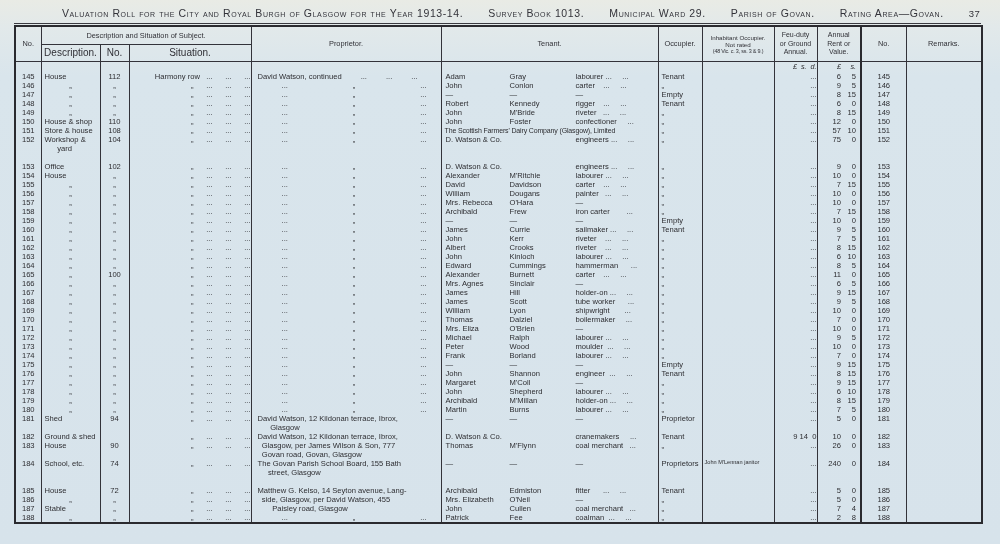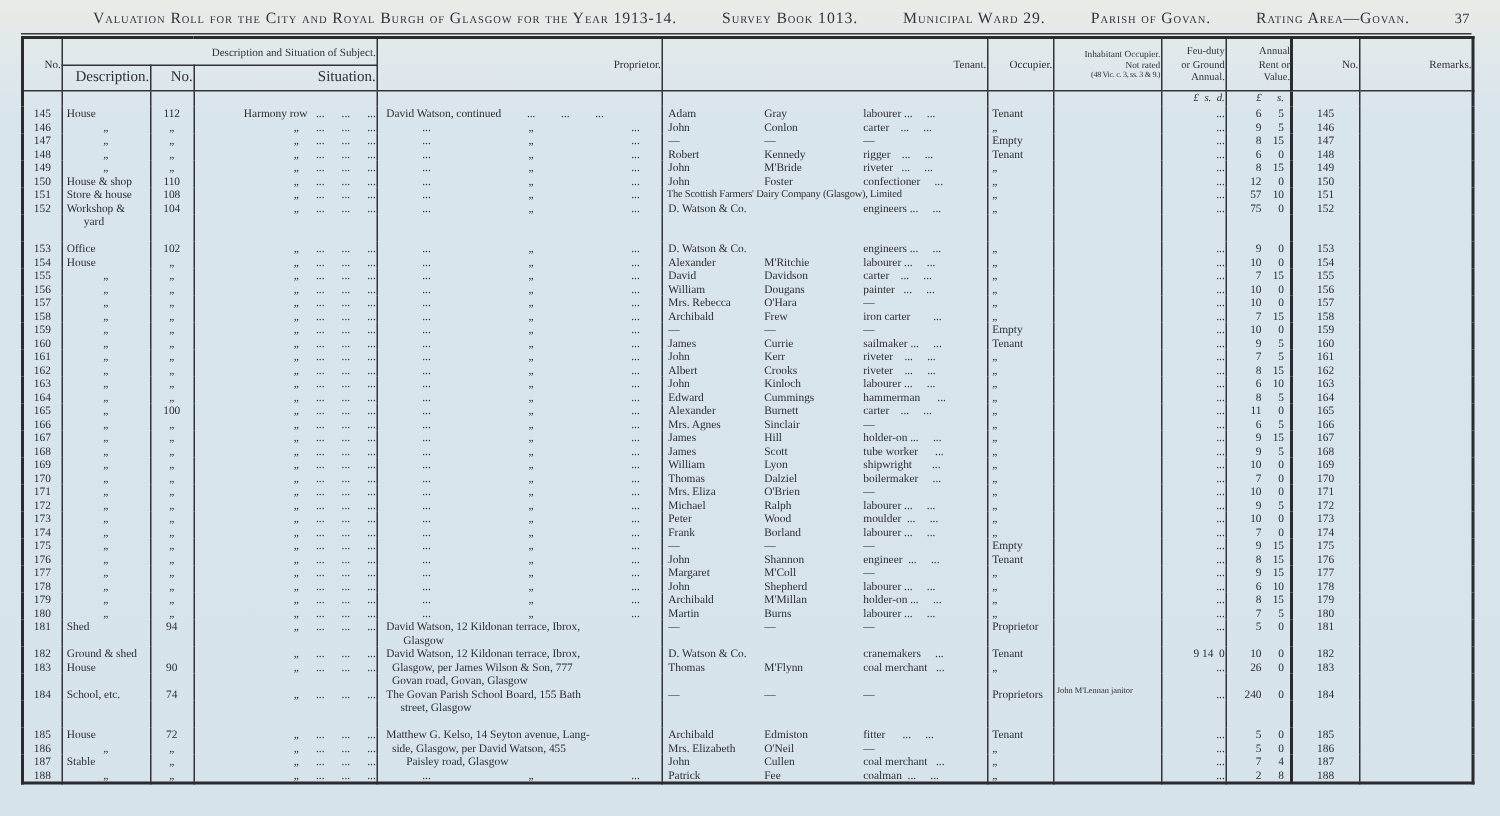--- a/index.html
+++ b/index.html
@@ -1,40 +1,40 @@
 <!DOCTYPE html>
 <html><head>
 <meta charset="utf-8">
 <style>
   html,body{margin:0;padding:0;background:#b9c6cc;}
   .page{
     position:relative;width:1000px;height:544px;overflow:hidden;
     background:linear-gradient(180deg,#e9ebe5 0%,#e2e9ea 5%,#d9e5ec 14%,#d7e3eb 100%);
-    font-family:Liberation Serif, serif;color:#2d2d31;
+    font-family:Liberation Sans, sans-serif;color:#2d2d31;
   }
   
   .titlebar{
     display:flex;justify-content:space-between;align-items:baseline;
     margin:7px 20px 0 62px;white-space:nowrap;
     font-variant:small-caps;font-size:10.5px;letter-spacing:.6px;color:#33333a;
   }
   .titlebar .seg{flex:none;}
   .pageno{font-variant:normal;font-size:9.5px;letter-spacing:.3px;}
   
   .top-rule{width:967px;margin:4px 0 1px 14px;border-top:1px solid #3a3a40;}
   
   table{
     margin-left:14px;width:967px;table-layout:fixed;border-collapse:collapse;
     border:2px solid #2a2a2f;
   }
   col.c-n{width:26px}col.c-d{width:59px}col.c-s{width:29px}col.c-si{width:122px}
   col.c-p{width:190px}col.c-t{width:217px}col.c-o{width:44px}col.c-i{width:72px}
   col.c-f{width:43px}col.c-r{width:44px}col.c-n2{width:45px}col.c-rem{width:76px}
   th,td{border-left:1px solid #33333a;border-right:1px solid #33333a;padding:0;font-weight:normal;}
-  thead th{font-size:7.4px;line-height:1.25;text-align:right;vertical-align:middle;
+  thead th{font-size:7.4px;line-height:1.25;text-align:center;vertical-align:middle;
            border-bottom:1px solid #33333a;color:#303036;}
   tr.h1 th{height:17px;}
   tr.h2 th{height:16px;font-size:10px;}
   .h3line div{font-size:7px;line-height:1.22;}
   .hsmall div{line-height:1.18;}
   .hsmall .l1{font-size:6.2px;} .hsmall .l2{font-size:6.2px;} .hsmall .l3{font-size:5.4px;letter-spacing:-.2px;}
   th.th-rent{border-right:2px solid #2a2a2f;}
   
   tbody td{
     font-size:7.6px;line-height:9px;height:9px;vertical-align:top;

